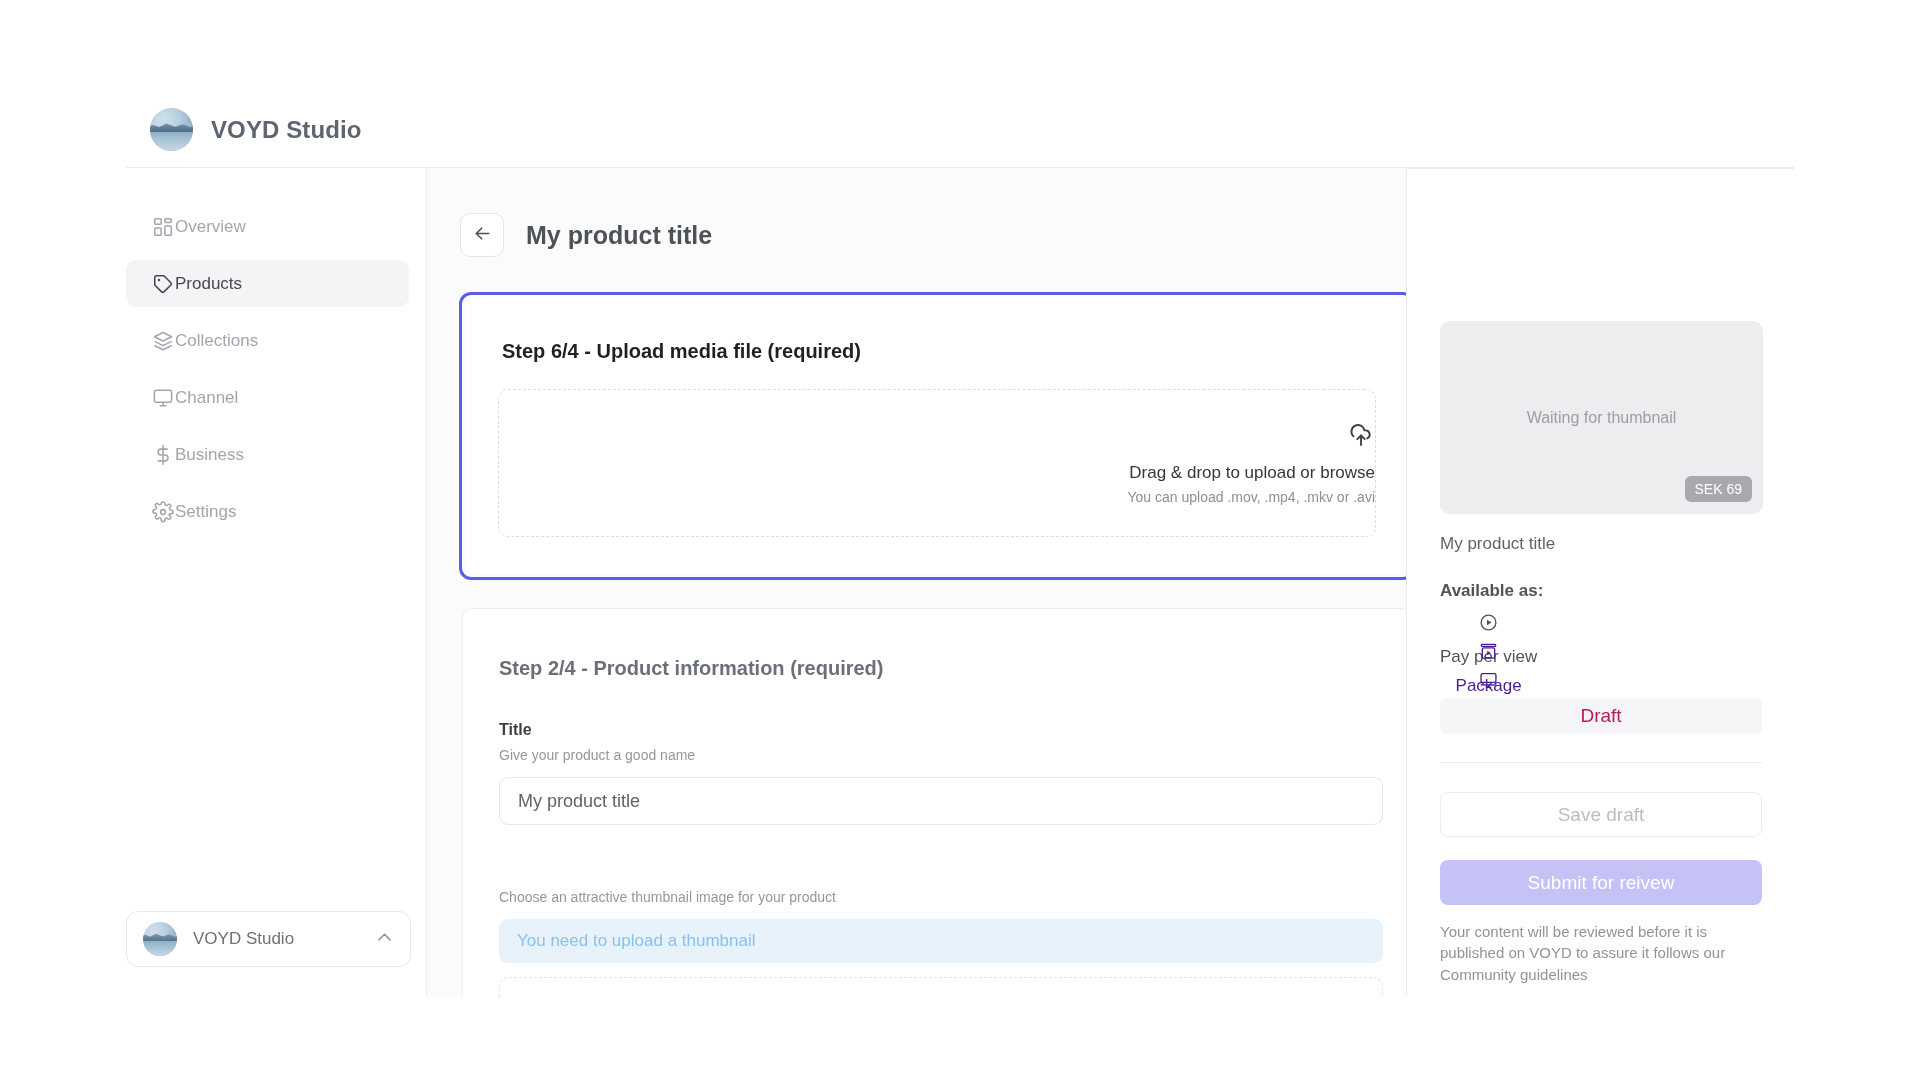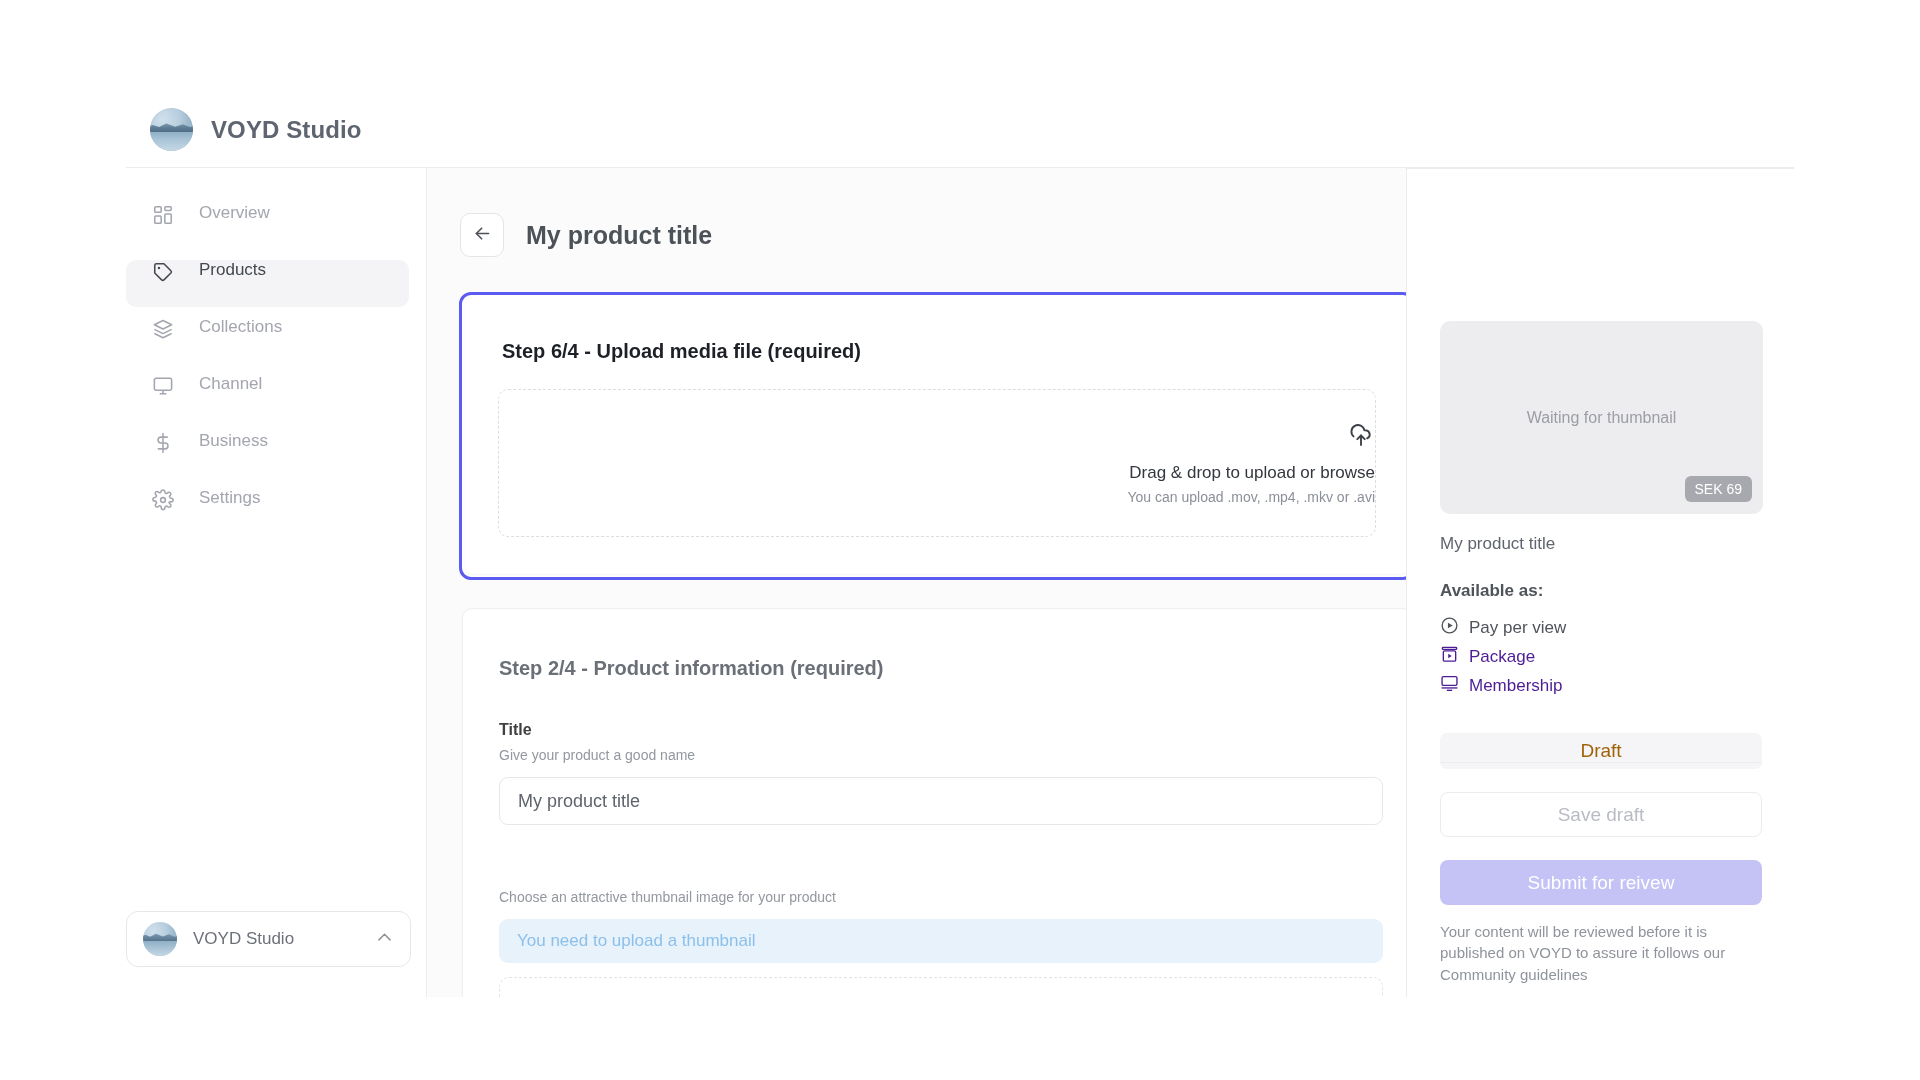--- a/index.html
+++ b/index.html
@@ -48,21 +48,21 @@
 
   
   .sidebar {
     position: absolute; left: 126px; top: 167px;
     width: 300px; height: 913px;
     border-top: 1px solid #ececef;
     background: #fff;
   }
   .nav { position: absolute; left: 0; top: 35px; width: 283px; }
   .nav-item {
-    display: flex; align-items: flex-start; gap: 24px;
+    display: flex; align-items: center; 
     height: 47px; padding-left: 25px;
     border-radius: 10px; margin-bottom: 10px;
     color: #a3a6ae; font-size: 17px;
   }
   .nav-item.active { background: #f4f4f6; color: #44484f; font-weight: 400; }
   .nav-item .ic { width: 24px; height: 24px; flex: 0 0 24px; display:flex; align-items:center; justify-content:center; }
   .nav-item svg { display: block; }
 
   
   .acct {
@@ -172,28 +172,28 @@
   }
   .preview-text { font-size: 16px; color: #9b9ea5; }
   .price-badge {
     position: absolute; right: 11px; bottom: 12px;
     background: #a8a9ae; color: #fff; font-size: 14px;
     padding: 5px 10px; border-radius: 6px;
   }
   .prod-name { position: absolute; left: 33px; top: 365px; font-size: 17px; color: #60646c; }
   .avail-head { position: absolute; left: 33px; top: 412px; font-size: 17px; font-weight: 700; color: #4f535a; }
   .avail-list { position: absolute; left: 33px; top: 444px; }
-  .avail-item { display: flex; align-items: center; gap: 10px; height: 29px; font-size: 17px; }
+  .avail-item { display: flex; align-items: center; gap: 10px; height: 29px; font-size: 17px; flex-direction: column; }
   .avail-item.on { color: #4f535a; }
   .avail-item.off { color: #4c1d95; }
   .status-chip {
     position: absolute; left: 33px; top: 529px;
     width: 322px; height: 36px; background: #f5f5f7; border-radius: 7px;
     display: flex; align-items: center; justify-content: center;
-    font-size: 19px; color: #a16207; margin-top: 35px;
+    font-size: 19px; color: #be185d;
   }
   .rail-divider { position: absolute; left: 33px; top: 593px; width: 322px; height: 1px; background: #ececef; }
   .btn-outline {
     position: absolute; left: 33px; top: 623px;
     width: 322px; height: 45px; border: 1px solid #ececed; border-radius: 8px;
     background: #fff; display: flex; align-items: center; justify-content: center;
     font-size: 19px; color: #b9bcc2;
   }
   .btn-primary {
     position: absolute; left: 33px; top: 691px;

